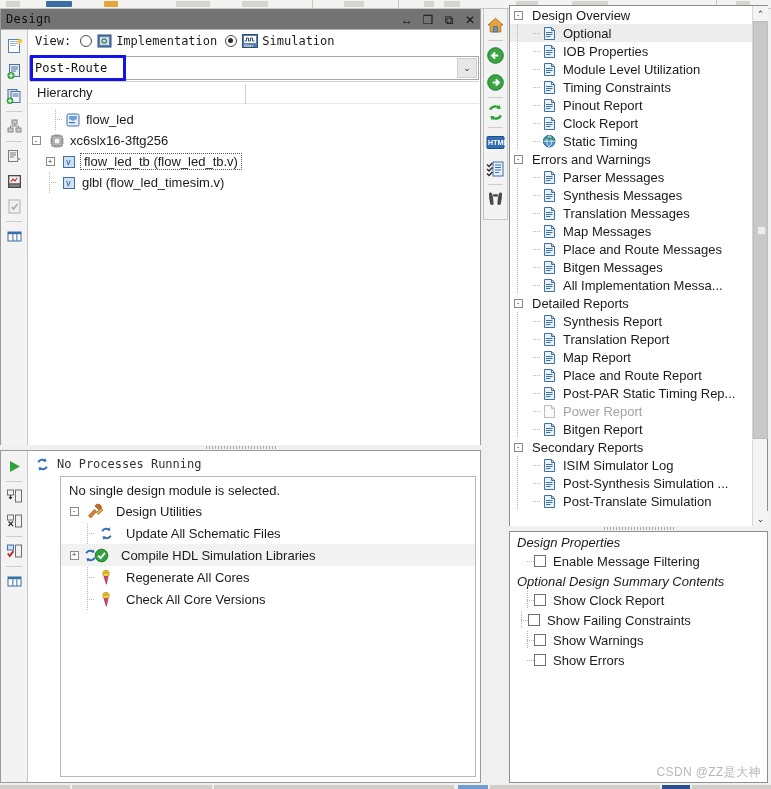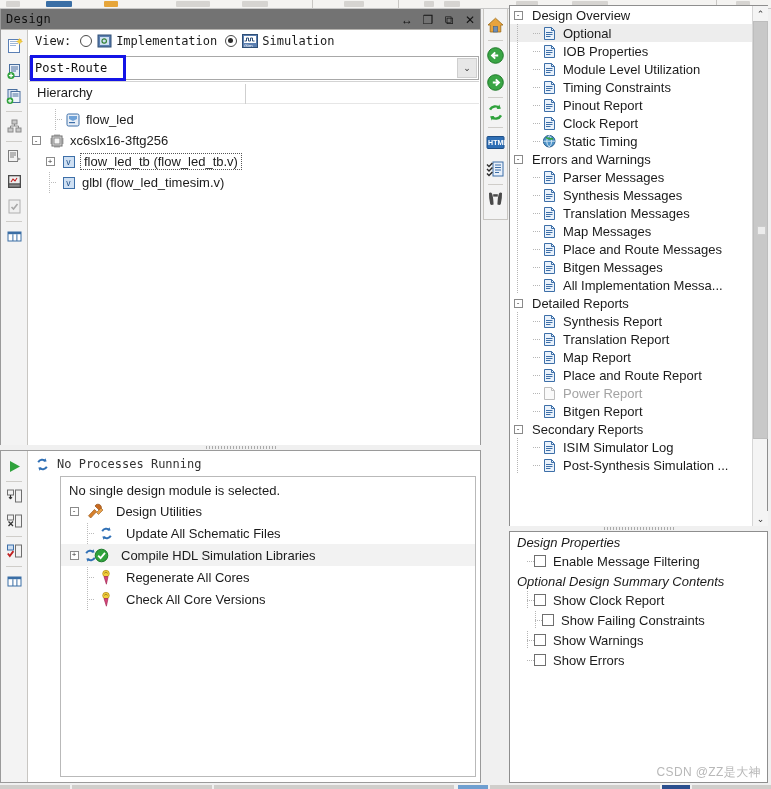--- a/index.html
+++ b/index.html
@@ -883,20 +883,34 @@
               <rect x="4" y="10" width="4.5" height="1" fill="#3d6fa8"></rect>
             </svg>
           </span>
           <span class="sname">Place and Route Report</span>
         </div>
         <div class="srow">
           <div class="sdots v"></div>
           <div class="sdots elbow"></div>
           <span>
             <svg width="15" height="15" viewBox="0 0 15 15">
+              <path d="M2.5 1.5 h7 l3 3 v9 h-10 z" fill="#eaf2fb" stroke="#3d6fa8"></path>
+              <path d="M9.5 1.5 v3 h3" fill="none" stroke="#3d6fa8"></path>
+              <rect x="4" y="6" width="6.5" height="1" fill="#3d6fa8"></rect>
+              <rect x="4" y="8" width="6.5" height="1" fill="#3d6fa8"></rect>
+              <rect x="4" y="10" width="4.5" height="1" fill="#3d6fa8"></rect>
+            </svg>
+          </span>
+          <span class="sname">Post-PAR Static Timing Rep...</span>
+        </div>
+        <div class="srow">
+          <div class="sdots v"></div>
+          <div class="sdots elbow"></div>
+          <span>
+            <svg width="15" height="15" viewBox="0 0 15 15">
               <path d="M2.5 1.5 h7 l3 3 v9 h-10 z" fill="#fafafa" stroke="#bdbdbd"></path>
               <path d="M9.5 1.5 v3 h3" fill="none" stroke="#bdbdbd"></path>
             </svg>
           </span>
           <span class="sname dim">Power Report</span>
         </div>
         <div class="srow">
           <div class="sdots v"></div>
           <div class="sdots elbow"></div>
           <span>
@@ -936,20 +950,34 @@
           <span>
             <svg width="15" height="15" viewBox="0 0 15 15">
               <path d="M2.5 1.5 h7 l3 3 v9 h-10 z" fill="#eaf2fb" stroke="#3d6fa8"></path>
               <path d="M9.5 1.5 v3 h3" fill="none" stroke="#3d6fa8"></path>
               <rect x="4" y="6" width="6.5" height="1" fill="#3d6fa8"></rect>
               <rect x="4" y="8" width="6.5" height="1" fill="#3d6fa8"></rect>
               <rect x="4" y="10" width="4.5" height="1" fill="#3d6fa8"></rect>
             </svg>
           </span>
           <span class="sname">Post-Synthesis Simulation ...</span>
+        </div>
+        <div class="srow">
+          <div class="sdots v"></div>
+          <div class="sdots elbow"></div>
+          <span>
+            <svg width="15" height="15" viewBox="0 0 15 15">
+              <path d="M2.5 1.5 h7 l3 3 v9 h-10 z" fill="#eaf2fb" stroke="#3d6fa8"></path>
+              <path d="M9.5 1.5 v3 h3" fill="none" stroke="#3d6fa8"></path>
+              <rect x="4" y="6" width="6.5" height="1" fill="#3d6fa8"></rect>
+              <rect x="4" y="8" width="6.5" height="1" fill="#3d6fa8"></rect>
+              <rect x="4" y="10" width="4.5" height="1" fill="#3d6fa8"></rect>
+            </svg>
+          </span>
+          <span class="sname">Post-Translate Simulation</span>
         </div>
       </div>
 
     <div class="vscroll">
       <div class="vs-btn">⌃</div>
       <div class="vs-track">
         <div class="vs-thumb" style="top:0px;height:418px;">
           <div class="vs-grip" style="top:204px;"></div>
         </div>
       </div>
@@ -970,21 +998,21 @@
       <span class="clabel">Enable Message Filtering</span>
     </div>
 
     <div class="ptitle">Optional Design Summary Contents</div>
 
     <div class="crow" style="padding-left:10px;">
       <div class="sdots v elbow" style="width:14px"></div>
       <span class="cbox"></span>
       <span class="clabel">Show Clock Report</span>
     </div>
-    <div class="crow" style="padding-left:18px;">
+    <div class="crow" style="padding-left:4px;">
       <div class="sdots v elbow" style="width:14px"></div>
       <span class="cbox"></span>
       <span class="clabel">Show Failing Constraints</span>
     </div>
     <div class="crow" style="padding-left:10px;">
       <div class="sdots v elbow" style="width:14px"></div>
       <span class="cbox"></span>
       <span class="clabel">Show Warnings</span>
     </div>
     <div class="crow" style="padding-left:10px;">

